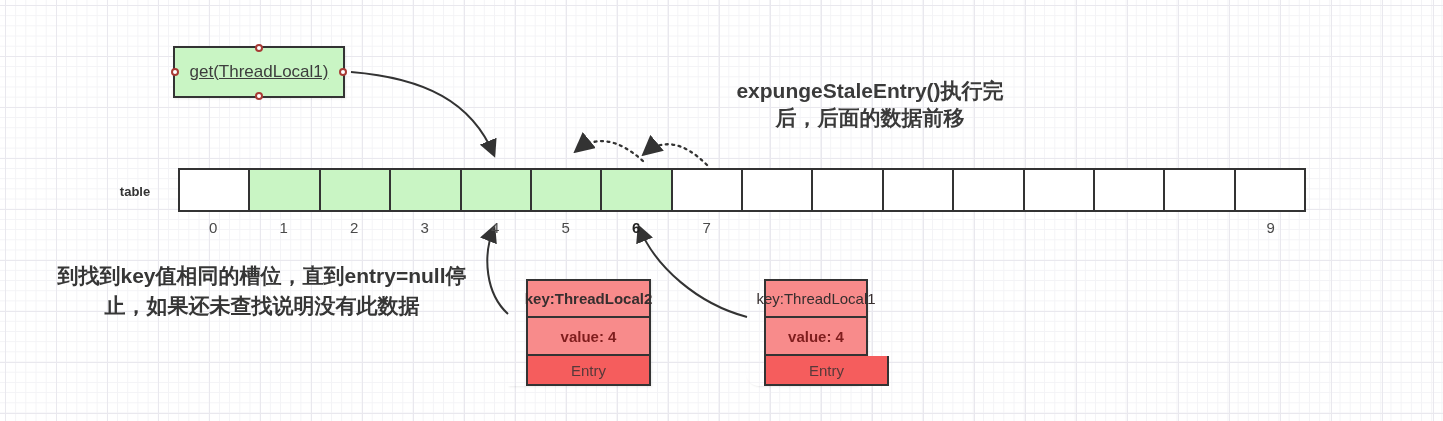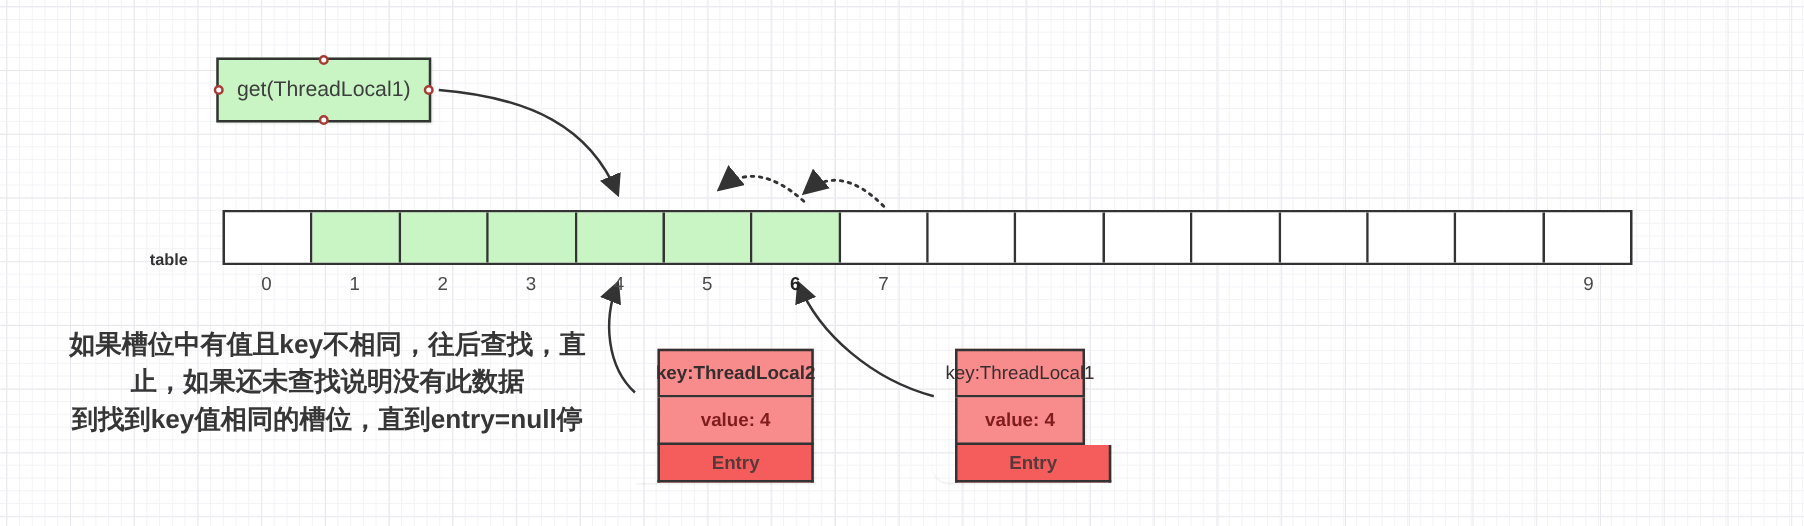--- a/index.html
+++ b/index.html
@@ -17,39 +17,40 @@
   }
   *{box-sizing:border-box;}
 
   
   .get-box{
     position:absolute;left:173px;top:46px;width:172px;height:52px;
     background:var(--cell-green);border:2px solid var(--border-dark);
     display:flex;align-items:center;justify-content:center;
     font-size:17px;color:#3d3d3d;font-weight:500;
     box-shadow:1px 1px 2px rgba(0,0,0,0.08);
+    text-decoration:underline;
   }
   .handle{
     position:absolute;width:8px;height:8px;border-radius:50%;
     background:#ffffff;border:2.5px solid var(--connector-ring);
   }
   .handle.top{left:50%;top:0;transform:translate(-50%,-50%);}
   .handle.bottom{left:50%;top:100%;transform:translate(-50%,-50%);}
   .handle.left{left:0;top:50%;transform:translate(-50%,-50%);}
   .handle.right{left:100%;top:50%;transform:translate(-50%,-50%);}
 
   
   .note{font-weight:700;color:#3a3a3a;text-align:center;position:absolute;}
   .note-top-right{left:700px;top:77px;width:340px;font-size:21px;line-height:27px;}
   .note-left{left:36px;top:261px;width:452px;font-size:21px;line-height:30px;color:#363636;}
 
   
   .table-label{
     position:absolute;left:100px;top:184px;width:70px;text-align:center;
-    font-size:13px;font-weight:700;color:#333;margin-top:16px;
+    font-size:13px;font-weight:700;color:#333;
   }
   .table-wrap{position:absolute;left:178px;top:168px;width:1128px;}
   .table-row{
     display:flex;height:44px;border:2px solid var(--border-dark);background:#fff;
   }
   .cell{flex:1 1 0;background:var(--cell-white);border-right:2px solid var(--border-dark);}
   .cell:last-child{border-right:none;}
   .cell.filled{background:var(--cell-green);}
   .idx-row{display:flex;margin-top:7px;}
   .idx{flex:1 1 0;text-align:center;font-size:15px;color:#4a4a4a;}
@@ -66,21 +67,21 @@
   }
   .entry-value{
     height:38px;background:var(--entry-pink);border:2px solid var(--border-dark);border-top:none;
     display:flex;align-items:center;justify-content:center;
     font-size:15px;font-weight:700;color:#7f1d1d;
   }
   .entry-footer{
     margin:0 auto;width:125px;height:30px;background:var(--entry-red);
     border:2px solid var(--border-dark);border-top:none;
     display:flex;align-items:center;justify-content:center;
-    font-size:15px;color:#57393a;font-weight:bold;
+    font-size:15px;color:#57393a;
   }
 
   
   svg.arrows{position:absolute;left:0;top:0;pointer-events:none;}
   .edge{fill:none;stroke:#333;stroke-width:2;}
   .edge.dotted{stroke-dasharray:2 4.5;stroke-width:2.3;stroke-linecap:round;}
 </style>
 </head>
 <body>
 
@@ -101,26 +102,27 @@
 
   <div class="get-box">
     <span>get(ThreadLocal1)</span>
     <span class="handle top"></span>
     <span class="handle bottom"></span>
     <span class="handle left"></span>
     <span class="handle right"></span>
   </div>
 
   <div class="note note-top-right">
+    <div>expungeStaleEntry()执行完</div>
+    <div>后，后面的数据前移</div>
   </div>
 
   <div class="note note-left">
-    <div>如果槽位中有值且key不相同，往后查找，直</div>
+    <div>到找到key值相同的槽位，直到entry=null停</div>
     <div>止，如果还未查找说明没有此数据</div>
-    <div>到找到key值相同的槽位，直到entry=null停</div>
   </div>
 
   <div class="table-label">table</div>
   <div class="table-wrap">
     <div class="table-row">
         <div class="cell"></div>
         <div class="cell filled"></div>
         <div class="cell filled"></div>
         <div class="cell filled"></div>
         <div class="cell filled"></div>

